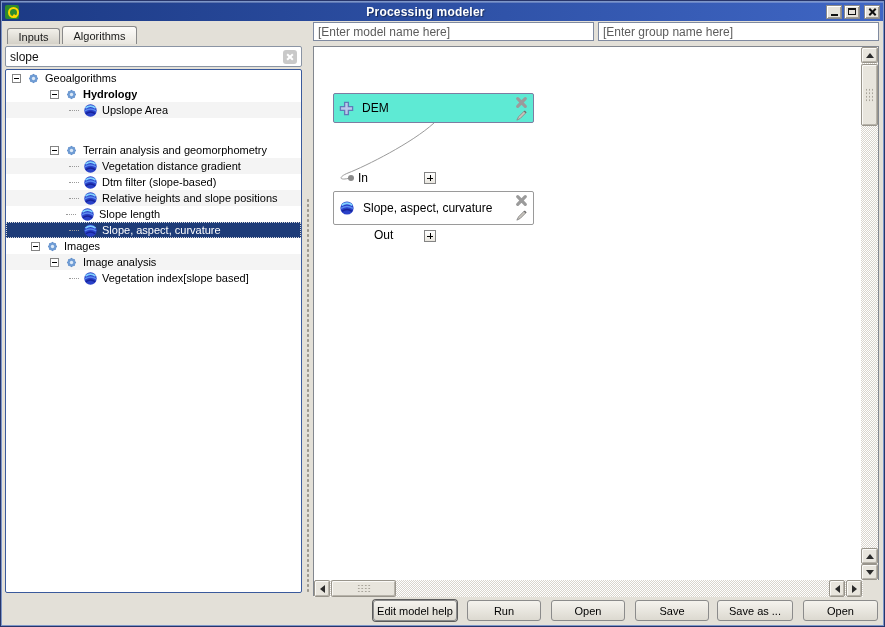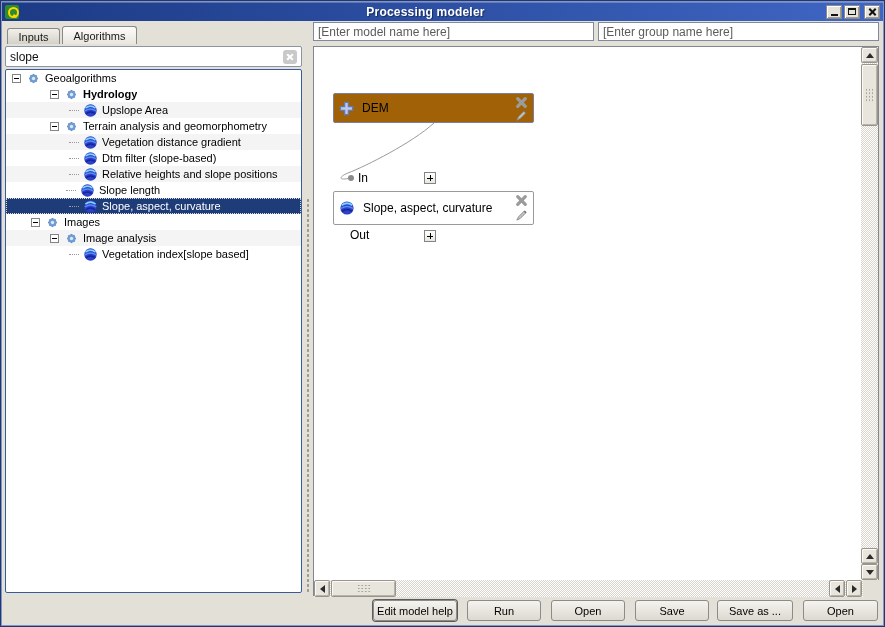--- a/index.html
+++ b/index.html
@@ -199,21 +199,21 @@
         <span class="ticon">
           <svg width="15" height="15" viewBox="0 0 16 16">
             <circle cx="8" cy="8" r="6.6" fill="#2a41c8"></circle>
             <path d="M2.6 5.4 Q8 1.2 13.4 5.4" stroke="#7fd0ff" stroke-width="1.8" fill="none"></path>
             <path d="M2 8.4 Q8 4.4 14 8.4" stroke="#5a8af0" stroke-width="1.5" fill="none"></path>
             <path d="M3 11.4 Q8 7.6 13 11.4" stroke="#16239a" stroke-width="1.5" fill="none"></path>
           </svg>
         </span>
         <span class="tlabel">Upslope Area</span>
       </div>
-      <div class="trow" style="padding-left: 44px;">
+      <div class="trow" style="padding-left: 44px; margin-top: 24px;">
         <span class="expander">
           <i></i>
         </span>
         <span class="ticon">
           <svg width="15" height="15" viewBox="0 0 16 16">
             <rect x="4.5" y="4.5" width="7" height="7" fill="#4f7cba"></rect>
             <rect x="4.5" y="4.5" width="7" height="7" fill="#4f7cba" transform="rotate(45 8 8)"></rect>
             <circle cx="8" cy="8" r="4.2" fill="#6f9cd4"></circle>
             <circle cx="8" cy="8" r="1.8" fill="#dce9f7"></circle>
           </svg>
@@ -327,21 +327,21 @@
   <input class="name-input" id="model-name" value="[Enter model name here]" style="">
   <input class="name-input" id="group-name" value="[Enter group name here]" style="">
 
   <div class="canvas">
 
     <svg class="canvas-overlay" width="549" height="533">
       <path d="M 120 76 C 98 96, 52 119, 34 126 C 24 130, 25 134, 36 131" stroke="#9a9a9a" stroke-width="1" fill="none"></path>
       <circle cx="37" cy="131" r="3" fill="#8a8a8a"></circle>
     </svg>
 
-    <div class="node" id="node-dem" style="background: #a16207;">
+    <div class="node" id="node-dem" style="background: #5eead4;">
       <span style="display:flex;">
         <svg width="15" height="15" viewBox="0 0 16 16">
             <path d="M6 1.5 H10 V6 H14.5 V10 H10 V14.5 H6 V10 H1.5 V6 H6 Z" fill="#bcc9ec" stroke="#5f7cb8" stroke-width="1.4"></path>
           </svg>
       </span>
       <span class="node-label">DEM</span>
       <span class="node-actions">
         <span style="display:flex;">
           <svg width="13" height="13" viewBox="0 0 12 12">
               <path d="M2.5 2.5 L9.5 9.5 M9.5 2.5 L2.5 9.5" stroke="#9b9b9b" stroke-width="3" stroke-linecap="round"></path>
@@ -377,21 +377,21 @@
         </span>
         <span style="display:flex;">
           <svg width="13" height="13" viewBox="0 0 14 14">
               <path d="M2 12 L3.8 8.4 L10 2.2 L11.8 4 L5.6 10.2 Z" fill="#c9c5bd" stroke="#8a8a8a" stroke-width="1"></path>
               <path d="M10 2.2 L11.8 4" stroke="#6e6e6e" stroke-width="1.6"></path>
             </svg>
         </span>
       </span>
     </div>
 
-    <span class="port-label" style="left:36px; top:181px;text-align:center;">Out</span>
+    <span class="port-label" style="left:60px; top:181px;text-align:center;">Out</span>
     <span class="plusbox" style="left:110px; top:183px;"></span>
 
     <div class="vscroll">
       <div class="dither" style="position:absolute; inset:0;"></div>
       <div class="sbtn" style="left:0; top:0; width:17px; height:16px;">
           <span class="arr-up"></span>
         </div>
       <div class="sthumb" style="left:0; top:17px; width:17px; height:62px;">
           <span class="gripv"></span>
         </div>

